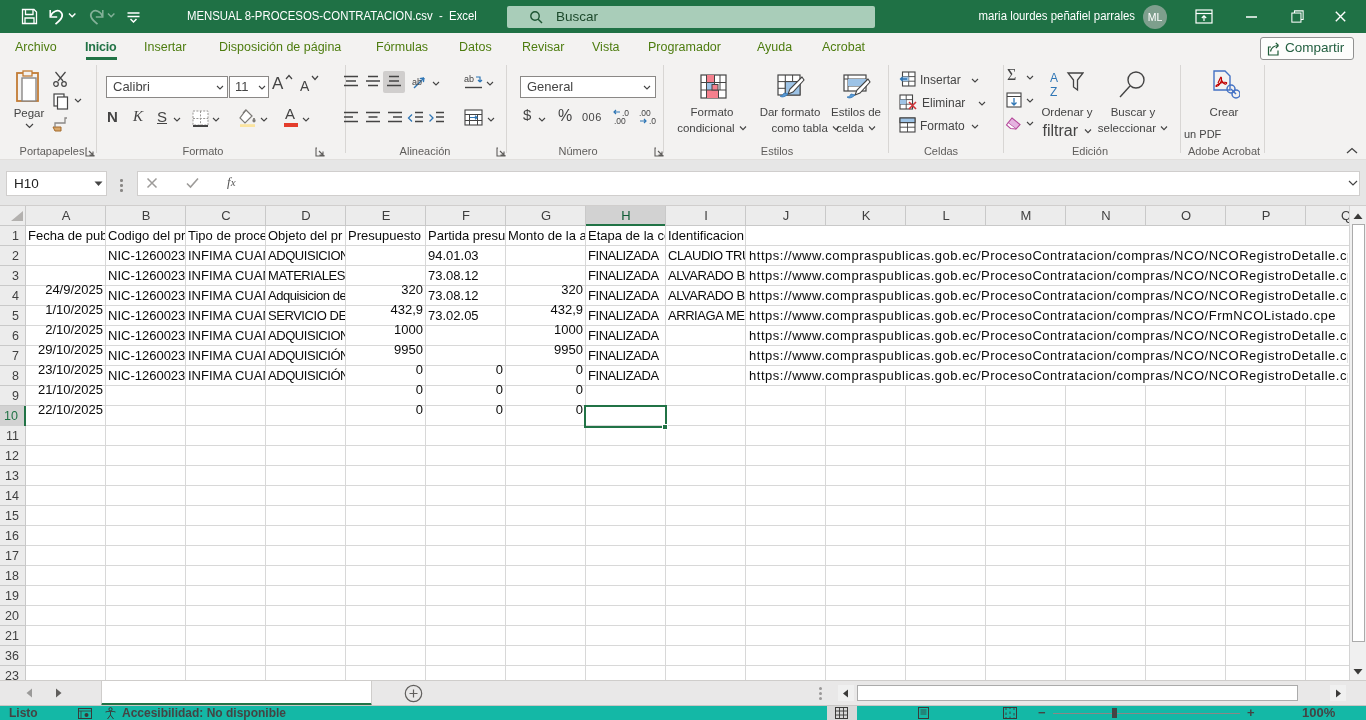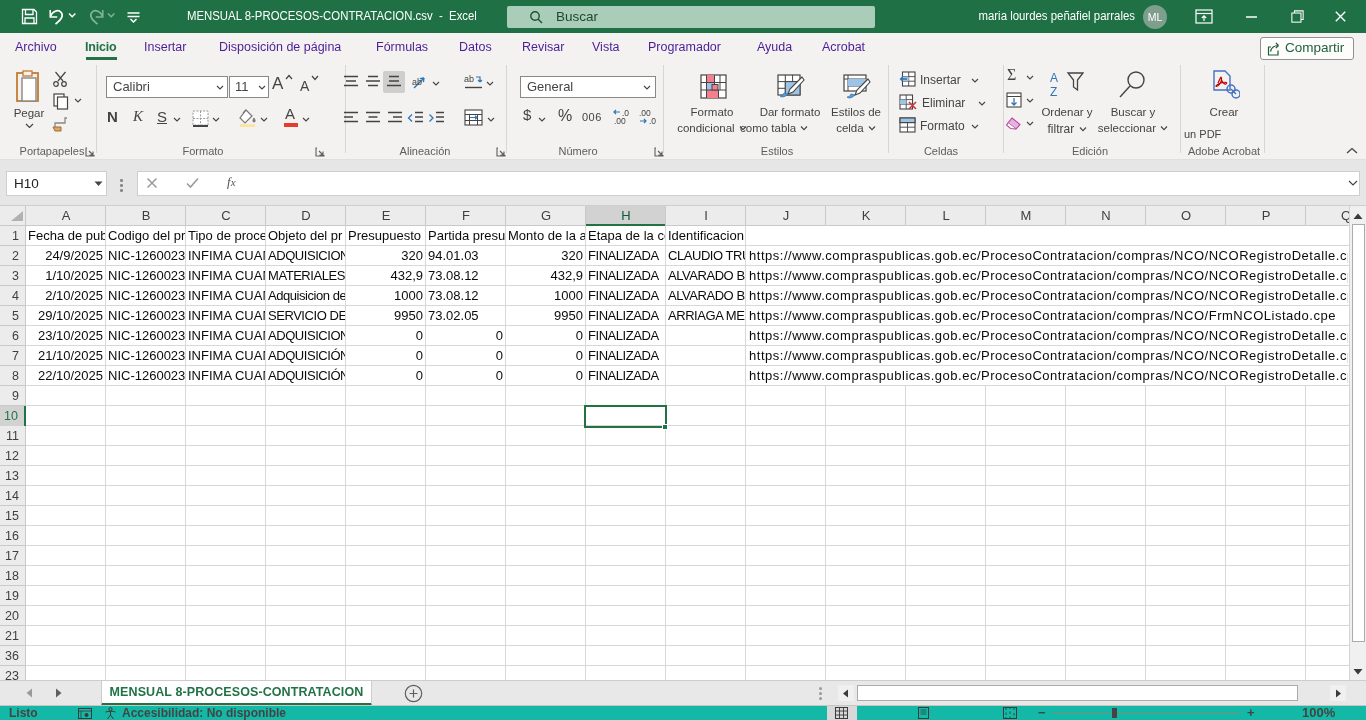--- a/index.html
+++ b/index.html
@@ -6,29 +6,29 @@
 html,body { width:1366px; height:720px; overflow:hidden; }
 body { font-family:"Liberation Sans",sans-serif; position:relative; background:#fff; }
 .abs { position:absolute; }
 #titlebar { left:0; top:0; width:1366px; height:33px; background:#1f7145; }
 #tabsrow { left:0; top:33px; width:1366px; height:28px; background:#f3f2f1; }
 #ribbon { left:0; top:61px; width:1366px; height:99px; background:#f3f2f1; border-bottom:1px solid #e1dfdd; }
 #fbar { left:0; top:160px; width:1366px; height:46px; background:#e6e6e6; border-bottom:1px solid #d0cecd; }
 #grid { left:0; top:206px; width:1366px; height:474px; background:#fff; }
 #sheetbar { left:0; top:680px; width:1366px; height:25px; background:#e9e8e8; border-top:1px solid #cfcdcb; }
 #statusbar { left:0; top:705px; width:1366px; height:32px; background:#14b8a6; border-top:1px solid #c8c6c4;font-weight:bold; }
-.tabtext { top:7px; font-size:12.5px; color:#4c1d95; white-space:nowrap; }
+.tabtext { top:7px; font-size:12.5px; color:#4d7c0f; white-space:nowrap; }
 .grpsep { top:4px; width:1px; height:88px; background:#d8d6d4; }
 .grplabel { top:84px; font-size:11px; color:#5f5d5b; text-align:center; white-space:nowrap; }
 .launcher { width:10px; height:10px; top:86px; }
 .small { font-size:11.5px; color:#444; white-space:nowrap; }
 .colhdr { top:0px; height:20px; font-size:13px; color:#3f3f3f; text-align:center; line-height:20px; }
 .rowhdr { left:0; width:25px; font-size:12.5px; color:#3f3f3f; text-align:right; padding-right:6px; line-height:20px; height:20px; }
 .cell { height:20px; line-height:20px; font-size:13px; color:#0b0b0b; white-space:nowrap; overflow:hidden; }
-.num { text-align:right; padding-right:2px; }
+.num { text-align:right; padding-right:2px;margin-top:34px; }
 .txt { padding-left:2px; }
 .upc { letter-spacing:-0.45px; }
 #rowhdrstrip { background-image:repeating-linear-gradient(to bottom,transparent 0px,transparent 19px,#c9c9c9 19px,#c9c9c9 20px); }
 </style>
 </head>
 <body>
 <div class="abs" id="titlebar">
 
   <svg class="abs" style="left:21px;top:8px" width="17" height="17" viewBox="0 0 17 17">
     <path d="M1.5 1.5 H13 L15.5 4 V15.5 H1.5 Z" fill="none" stroke="#fff" stroke-width="1.3"></path>
@@ -278,21 +278,21 @@
         <path d="M1 0.5 l3 3.2 l3 -3.2" stroke="#444" fill="none" stroke-width="1.1"></path>
       </svg></div>
   <svg class="abs" style="left:777px;top:13px" width="28" height="26" viewBox="0 0 28 26">
     <rect x="1" y="1" width="22" height="20" fill="#fff" stroke="#444" stroke-width="1.2"></rect>
     <path d="M8.3 1 V21 M15.6 1 V21 M1 7.6 H23 M1 14.3 H23" stroke="#444" stroke-width="1"></path>
     <rect x="8.3" y="7.6" width="14.7" height="13.4" fill="#9dc3e6" stroke="#444" stroke-width="1"></rect>
     <path d="M25 3 L13 15 L11 20 L16 18 L27 6 Z" fill="#fff" stroke="#444" stroke-width="1.1"></path>
     <path d="M11 20 C7 24 4 23 3 22 C5 22 6 21 7 19 Z" fill="#5b9bd5" stroke="#2e75b6" stroke-width="0.8"></path>
   </svg>
   <div class="abs small" style="left:745px;top:45px;width:90px;text-align:center;font-size:11.5px">Dar formato</div>
-  <div class="abs small" style="left:740px;top:61px;width:100px;text-align:left;font-size:11.5px">como tabla <svg width="8" height="5" viewBox="0 0 8 5" style="vertical-align:middle;margin-left:1px">
+  <div class="abs small" style="left:740px;top:61px;width:100px;text-align:right;font-size:11.5px">como tabla <svg width="8" height="5" viewBox="0 0 8 5" style="vertical-align:middle;margin-left:1px">
         <path d="M1 0.5 l3 3.2 l3 -3.2" stroke="#444" fill="none" stroke-width="1.1"></path>
       </svg></div>
   <svg class="abs" style="left:843px;top:13px" width="28" height="26" viewBox="0 0 28 26">
     <rect x="1" y="1" width="22" height="16" fill="#fff" stroke="#444" stroke-width="1.2"></rect>
     <path d="M5 1 V17 M1 5 H23 M5 12 H23" stroke="#444" stroke-width="1"></path>
     <rect x="5" y="5" width="18" height="7" fill="#9dc3e6"></rect>
     <path d="M25 5 L14 16 L12 21 L17 19 L27 8 Z" fill="#fff" stroke="#444" stroke-width="1.1"></path>
     <path d="M12 21 C8 25 5 24 4 23 C6 23 7 22 8 20 Z" fill="#5b9bd5" stroke="#2e75b6" stroke-width="0.8"></path>
   </svg>
   <div class="abs small" style="left:816px;top:45px;width:80px;text-align:center;font-size:11.5px">Estilos de</div>
@@ -353,21 +353,21 @@
   <svg class="abs" style="left:1026px;top:60px" width="8" height="5" viewBox="0 0 8 5">
       <path d="M1 1 l3 3 l3 -3" fill="none" stroke="#444" stroke-width="1.1"></path>
     </svg>
   <svg class="abs" style="left:1050px;top:10px" width="34" height="28" viewBox="0 0 34 28">
     <text x="0" y="11" font-size="12" fill="#2f76b5" font-family="Liberation Sans">A</text>
     <text x="0" y="25" font-size="12" fill="#2f76b5" font-family="Liberation Sans">Z</text>
     <path d="M13 3 L13 22 M10 19 L13 22.5 L16 19" fill="none" stroke="#444" stroke-width="1.2" opacity="0"></path>
     <path d="M18 2 H33 L27.5 9 V19 L23.5 16 V9 Z" fill="none" stroke="#444" stroke-width="1.3"></path>
   </svg>
   <div class="abs small" style="left:1027px;top:45px;width:80px;text-align:center;font-size:11.5px">Ordenar y</div>
-  <div class="abs small" style="left:1027px;top:61px;width:80px;text-align:center;font-size:12px">filtrar <svg width="8" height="5" viewBox="0 0 8 5" style="vertical-align:middle;margin-left:1px">
+  <div class="abs small" style="left:1027px;top:61px;width:80px;text-align:center;font-size:16px">filtrar <svg width="8" height="5" viewBox="0 0 8 5" style="vertical-align:middle;margin-left:1px">
         <path d="M1 0.5 l3 3.2 l3 -3.2" stroke="#444" fill="none" stroke-width="1.1"></path>
       </svg></div>
   <svg class="abs" style="left:1118px;top:9px" width="30" height="30" viewBox="0 0 30 30">
     <circle cx="18" cy="10" r="8" fill="none" stroke="#444" stroke-width="1.4"></circle>
     <path d="M12 16 L2 27" stroke="#444" stroke-width="1.4"></path>
   </svg>
   <div class="abs small" style="left:1093px;top:45px;width:80px;text-align:center;font-size:11.5px">Buscar y</div>
   <div class="abs small" style="left:1085px;top:61px;width:96px;text-align:center;font-size:11.5px">seleccionar <svg width="8" height="5" viewBox="0 0 8 5" style="vertical-align:middle;margin-left:1px">
         <path d="M1 0.5 l3 3.2 l3 -3.2" stroke="#444" fill="none" stroke-width="1.1"></path>
       </svg></div>
@@ -580,21 +580,20 @@
     </svg>
 </div>
 <div class="abs" id="sheetbar">
   <svg class="abs" style="left:25px;top:7px" width="8" height="10" viewBox="0 0 8 10">
       <path d="M7 0.5 L1.5 5 L7 9.5 Z" fill="#9b9a99"></path>
     </svg>
   <svg class="abs" style="left:55px;top:7px" width="8" height="10" viewBox="0 0 8 10">
       <path d="M1 0.5 L6.5 5 L1 9.5 Z" fill="#605e5c"></path>
     </svg>
   <div class="abs" style="left:101px;top:0;width:271px;height:25px;background:#fff;border-left:1px solid #cfcdcb;border-right:1px solid #cfcdcb;border-bottom:3px solid #217346"></div>
-  <div class="abs" style="left:101px;top:0;width:271px;height:22px;line-height:22px;text-align:center;font-size:12.5px;font-weight:700;color:#217346;letter-spacing:0.1px">MENSUAL 8-PROCESOS-CONTRATACION</div>
   <svg class="abs" style="left:404px;top:3px" width="19" height="19" viewBox="0 0 19 19">
     <circle cx="9.5" cy="9.5" r="8.2" fill="none" stroke="#605e5c" stroke-width="1.2"></circle>
     <path d="M9.5 5.5 V13.5 M5.5 9.5 H13.5" stroke="#605e5c" stroke-width="1.2"></path>
   </svg>
   <div class="abs" style="left:819px;top:6px;width:3px;height:3px;border-radius:50%;background:#9a9898"></div>
   <div class="abs" style="left:819px;top:11px;width:3px;height:3px;border-radius:50%;background:#9a9898"></div>
   <div class="abs" style="left:819px;top:16px;width:3px;height:3px;border-radius:50%;background:#9a9898"></div>
   <div class="abs" style="left:838px;top:4px;width:16px;height:16px;background:#f0f0f0"></div>
   <svg class="abs" style="left:842px;top:8px" width="7" height="9" viewBox="0 0 7 9">
       <path d="M6 0.5 L1 4.5 L6 8.5 Z" fill="#3b3a39"></path>

